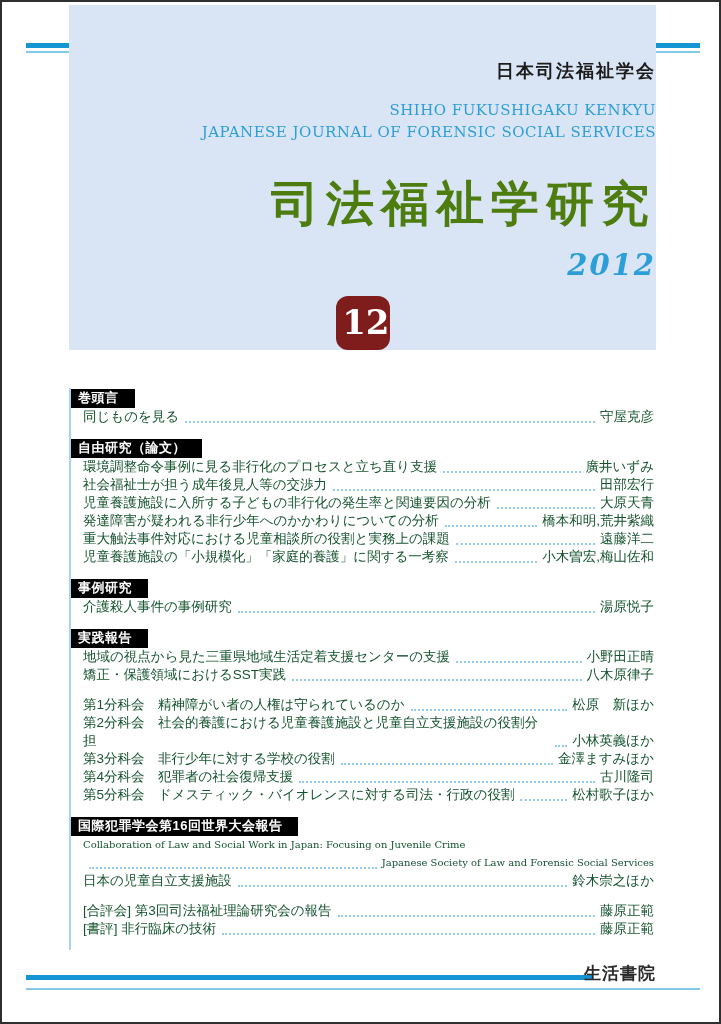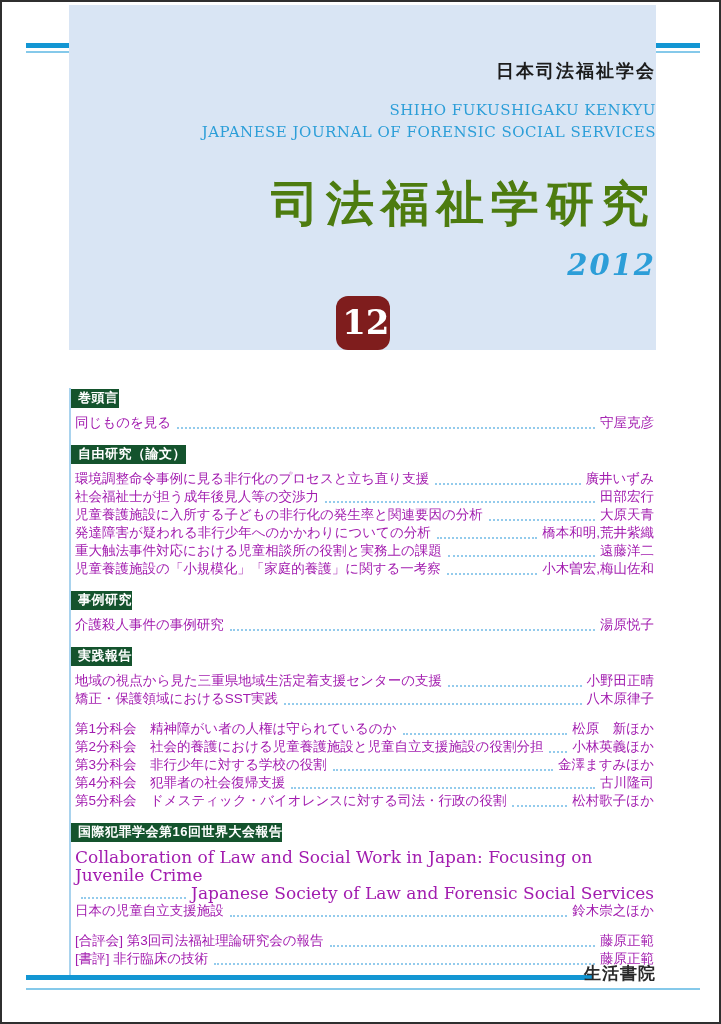--- a/index.html
+++ b/index.html
@@ -42,35 +42,35 @@
     font-size:34px; font-weight:600; line-height:52px;
   }
   
   .toc {
     position:absolute; left:67px; top:386px; width:585px;
     border-left:2px solid #a9d3ee;
   }
   .toc-section { margin-bottom:12px; }
   .toc-section.no-header { margin-top:6px; }
   .sec-header {
-    display:inline-block; background:#14532d; color:#ffffff;
+    display:inline-block; background:#000000; color:#ffffff;
     font-size:13px; font-weight:bold; line-height:16px;
-    padding:1px 0 2px 7px; margin-bottom:6px; letter-spacing:0.5px;
+    padding:1px 16px 2px 7px; letter-spacing:0.5px;
   }
   .toc-row {
     display:flex; align-items:flex-end;
-    padding-left:4px; font-size:13.5px; line-height:18px; color:#a21caf;
+    padding-left:12px; font-size:13.5px; line-height:18px; color:#14532d;
   }
   .toc-row .t { white-space:pre-wrap; }
   .toc-row .a { white-space:pre; }
   .toc-row .leader {
     flex:1 1 auto; min-width:12px; margin:0 5px 3px 6px;
     border-bottom:2px dotted #93cbec; height:1px;
   }
-  .toc-row.en { font-family:"DejaVu Serif", serif; font-size:17px; }
+  .toc-row.en { font-family:"DejaVu Serif", serif; font-size:10px; }
   
   .publisher {
     position:absolute; top:960px; right:63px;
     font-size:17px; font-weight:bold; letter-spacing:1px; color:#2a2a2a;
   }
 </style>
 </head>
 <body>
 
 <div class="page">

